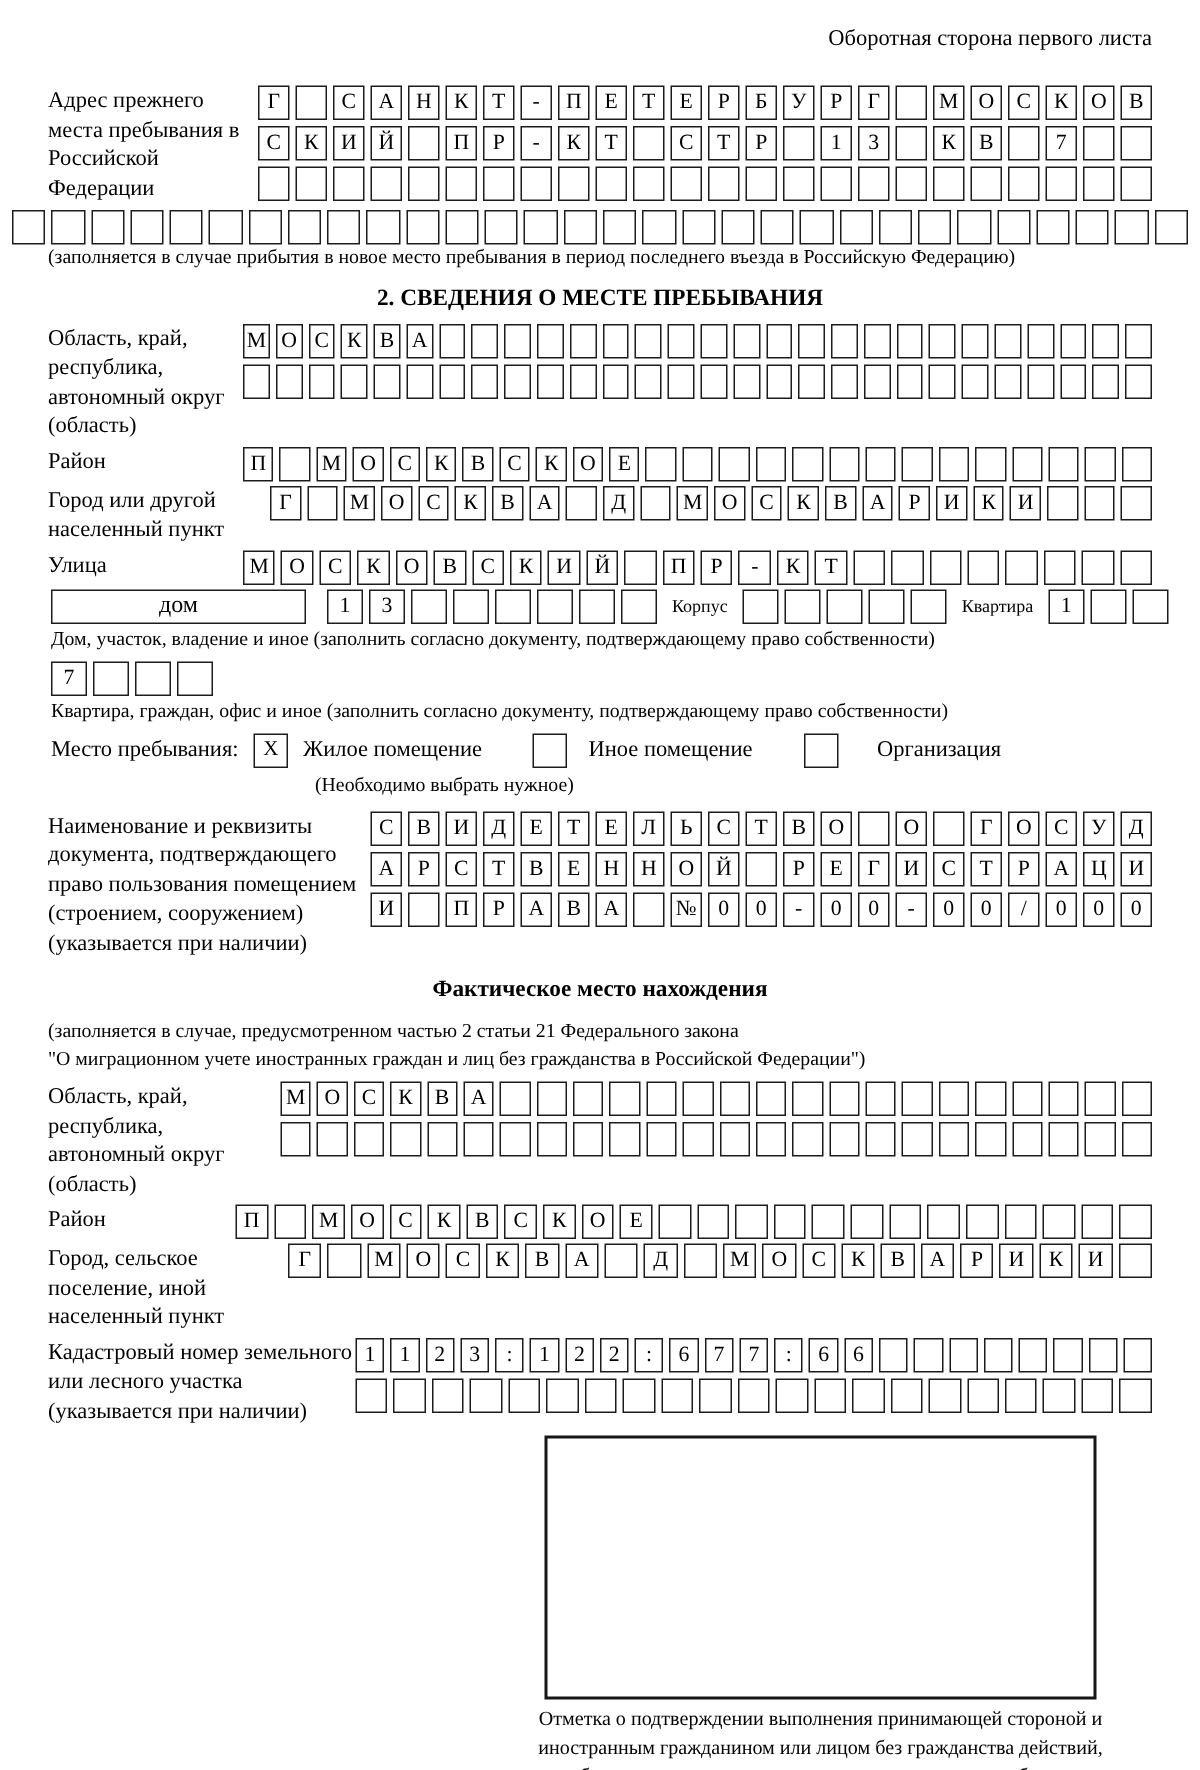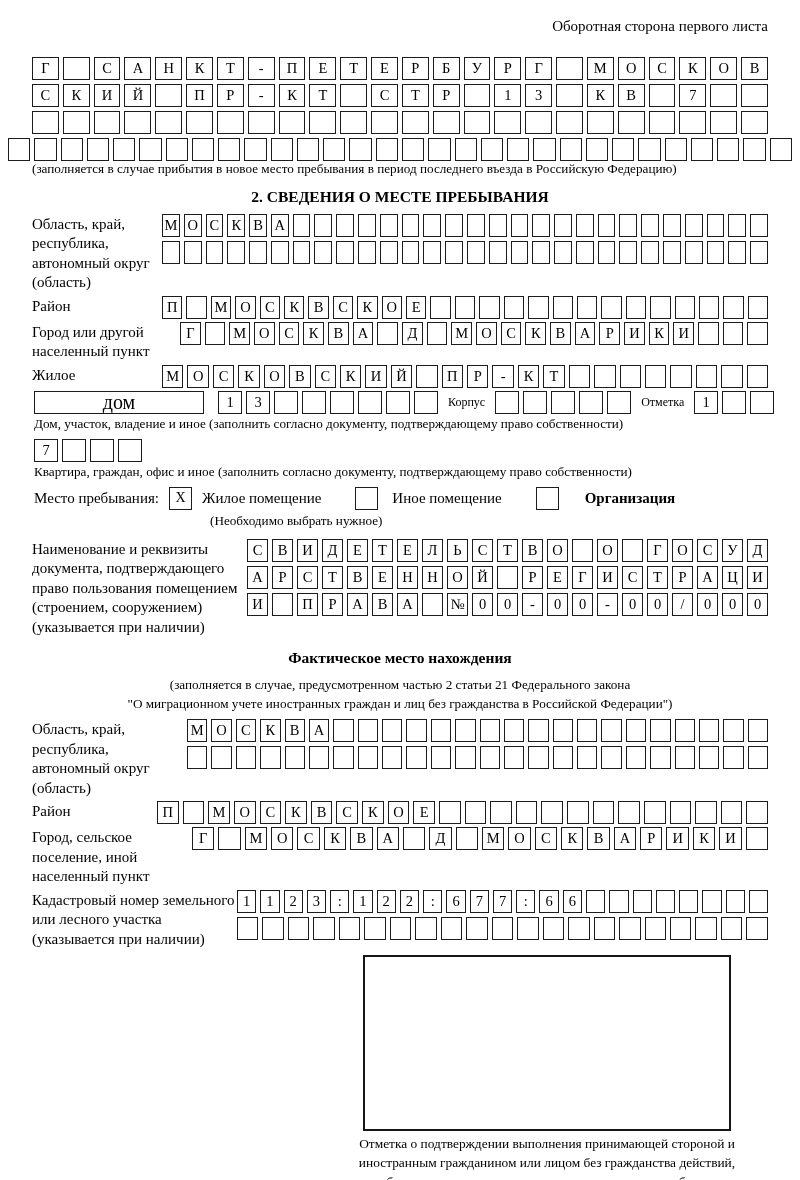--- a/index.html
+++ b/index.html
@@ -31,50 +31,51 @@
 
   .overflow-row { margin:4px -24px 0 -24px; }
   .caption { font-size:13.2px; line-height:1.25; }
   .caption.center { margin:0 0 10px 0; }
 
   .sec-title { text-align:center; font-weight:bold; font-size:15.5px; margin:4px 0 8px 0; }
 
   .mixed-row { display:flex; align-items:center; gap:4px; margin:2px 0 2px 2px; }
   .longbox {
     height:23px; border:1.7px solid #1c1c1c; flex:none;
-    display:flex; align-items:center; justify-content:center; font-size:20px;
+    display:flex; align-items:center; justify-content:center; font-size:16px;
   }
   .lb-dom { width:170px; margin-right:10px; }
   .lb-kv  { width:200px; margin-right:10px; }
   .inline-lbl { font-size:12px; flex:none; margin:0 6px; }
 
   .sub-caption { font-size:13.2px; margin:2px 0 7px 2px; }
 
   .stay-row { display:flex; align-items:center; margin:6px 0 2px 2px; font-size:15px; }
   .cb {
     width:23px; height:23px; border:1.7px solid #1c1c1c; flex:none;
     display:flex; align-items:center; justify-content:center;
     font-size:14px; font-family:"Liberation Serif", serif;
   }
   .stay-note { font-size:13.2px; margin:3px 0 10px 178px; }
 
-  .act-caption { text-align:center; font-size:13.2px; line-height:1.45; margin-bottom:6px; }
+  .act-caption { font-size:13.2px; line-height:1.45; margin-bottom:6px; }
 
   .mark-wrap { width:442px; margin-left:auto; margin-right:0; margin-top:6px; }
   .mark-box { width:368px; height:176px; border:2px solid #161616; margin:0 auto 4px auto; background:#fff; }
   .mark-caption { text-align:center; font-size:13.4px; line-height:1.4; }
 </style>
 </head>
 <body>
 
 <div class="page">
 
   <div class="top-note">Оборотная сторона первого листа</div>
 
   <div class="field">
+    <div class="flabel w140">Адрес прежнего места пребывания в Российской Федерации</div>
     <div class="frows">
       <div class="cellrow">
           <span class="cell">Г</span>
           <span class="cell"></span>
           <span class="cell">С</span>
           <span class="cell">А</span>
           <span class="cell">Н</span>
           <span class="cell">К</span>
           <span class="cell">Т</span>
           <span class="cell">-</span>
@@ -310,21 +311,21 @@
           <span class="cell">К</span>
           <span class="cell">И</span>
           <span class="cell"></span>
           <span class="cell"></span>
           <span class="cell"></span>
         </div>
     </div>
   </div>
 
   <div class="field">
-    <div class="flabel w130">Жилое</div>
+    <div class="flabel w130">Улица</div>
     <div class="frows">
       <div class="cellrow">
           <span class="cell">М</span>
           <span class="cell">О</span>
           <span class="cell">С</span>
           <span class="cell">К</span>
           <span class="cell">О</span>
           <span class="cell">В</span>
           <span class="cell">С</span>
           <span class="cell">К</span>
@@ -361,21 +362,21 @@
         <span class="cell"></span>
       </div>
     <div class="inline-lbl">Корпус</div>
     <div class="cellrow fixed">
         <span class="cell"></span>
         <span class="cell"></span>
         <span class="cell"></span>
         <span class="cell"></span>
         <span class="cell"></span>
       </div>
-    <div class="inline-lbl">Отметка</div>
+    <div class="inline-lbl">Квартира</div>
     <div class="cellrow fixed">
         <span class="cell">1</span>
         <span class="cell"></span>
         <span class="cell"></span>
       </div>
   </div>
   <div class="sub-caption">Дом, участок, владение и иное (заполнить согласно документу, подтверждающему право собственности)</div>
 
   <div class="mixed-row">
     <div class="cellrow fixed">
@@ -387,21 +388,21 @@
   </div>
   <div class="sub-caption">Квартира, граждан, офис и иное (заполнить согласно документу, подтверждающему право собственности)</div>
 
   <div class="stay-row">
     <span style="margin-right:10px;">Место пребывания:</span>
     <span class="cb">X</span>
     <span style="margin:0 34px 0 10px;">Жилое помещение</span>
     <span class="cb"></span>
     <span style="margin:0 34px 0 14px;">Иное помещение</span>
     <span class="cb"></span>
-    <span style="margin-left:26px;font-weight:bold;">Организация</span>
+    <span style="margin-left:26px;">Организация</span>
   </div>
   <div class="stay-note">(Необходимо выбрать нужное)</div>
 
   <div class="field">
     <div class="flabel w215">Наименование и реквизиты документа, подтверждающего право пользования помещением (строением, сооружением) (указывается при наличии)</div>
     <div class="frows">
       <div class="cellrow">
           <span class="cell">С</span>
           <span class="cell">В</span>
           <span class="cell">И</span>

